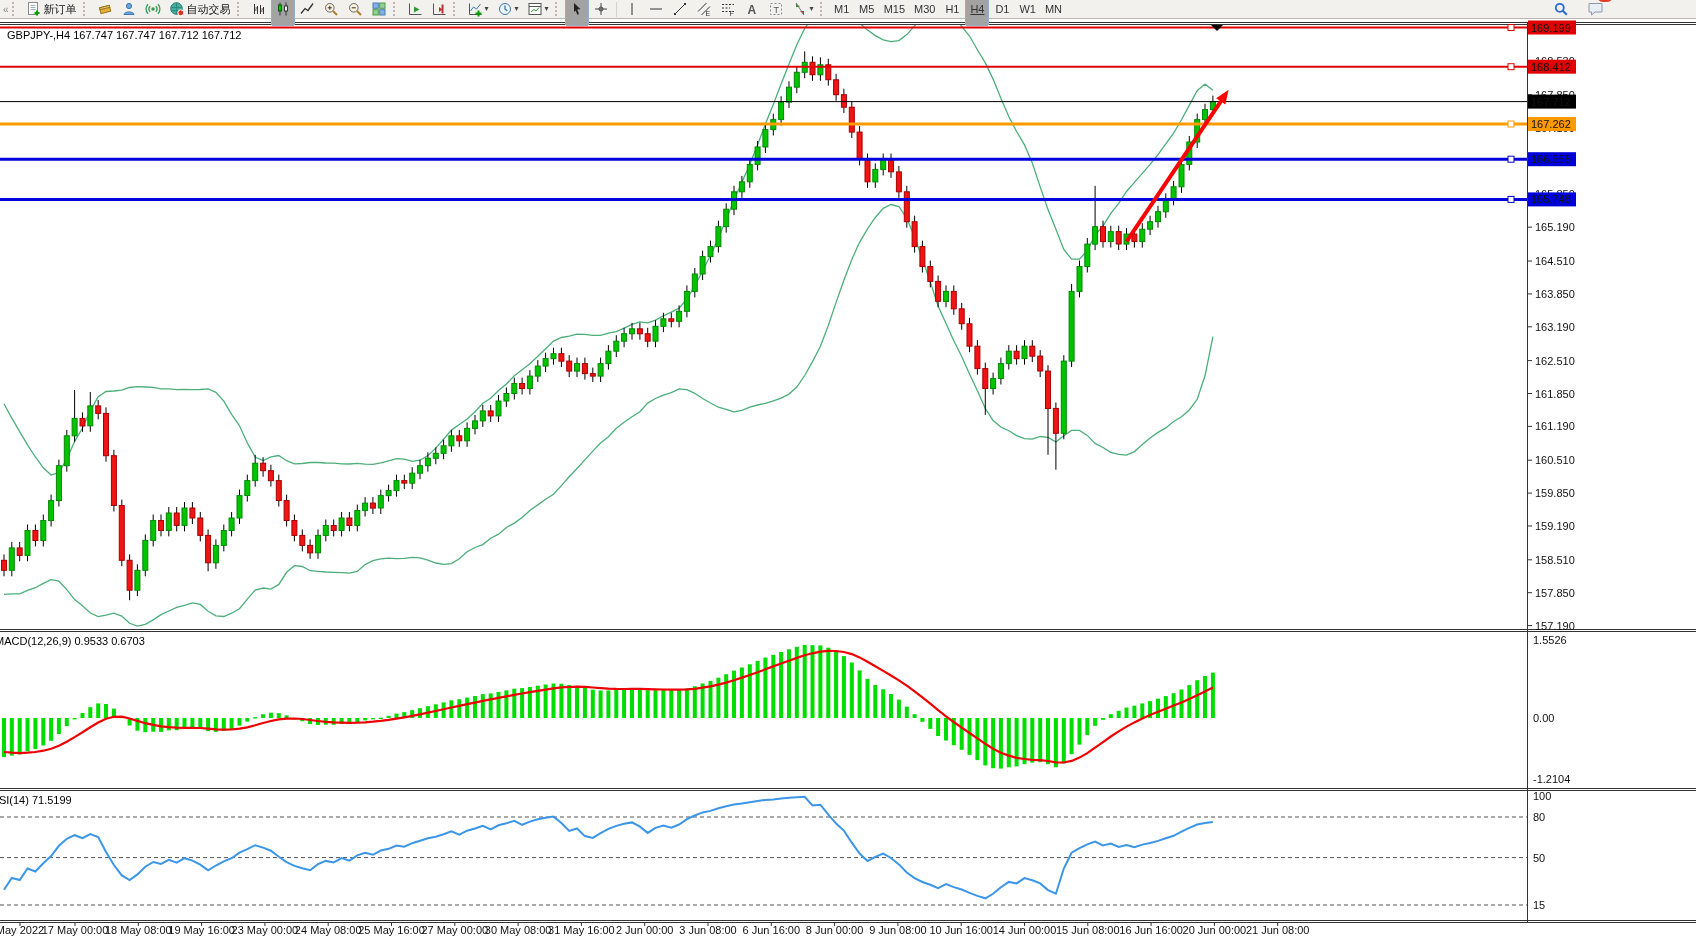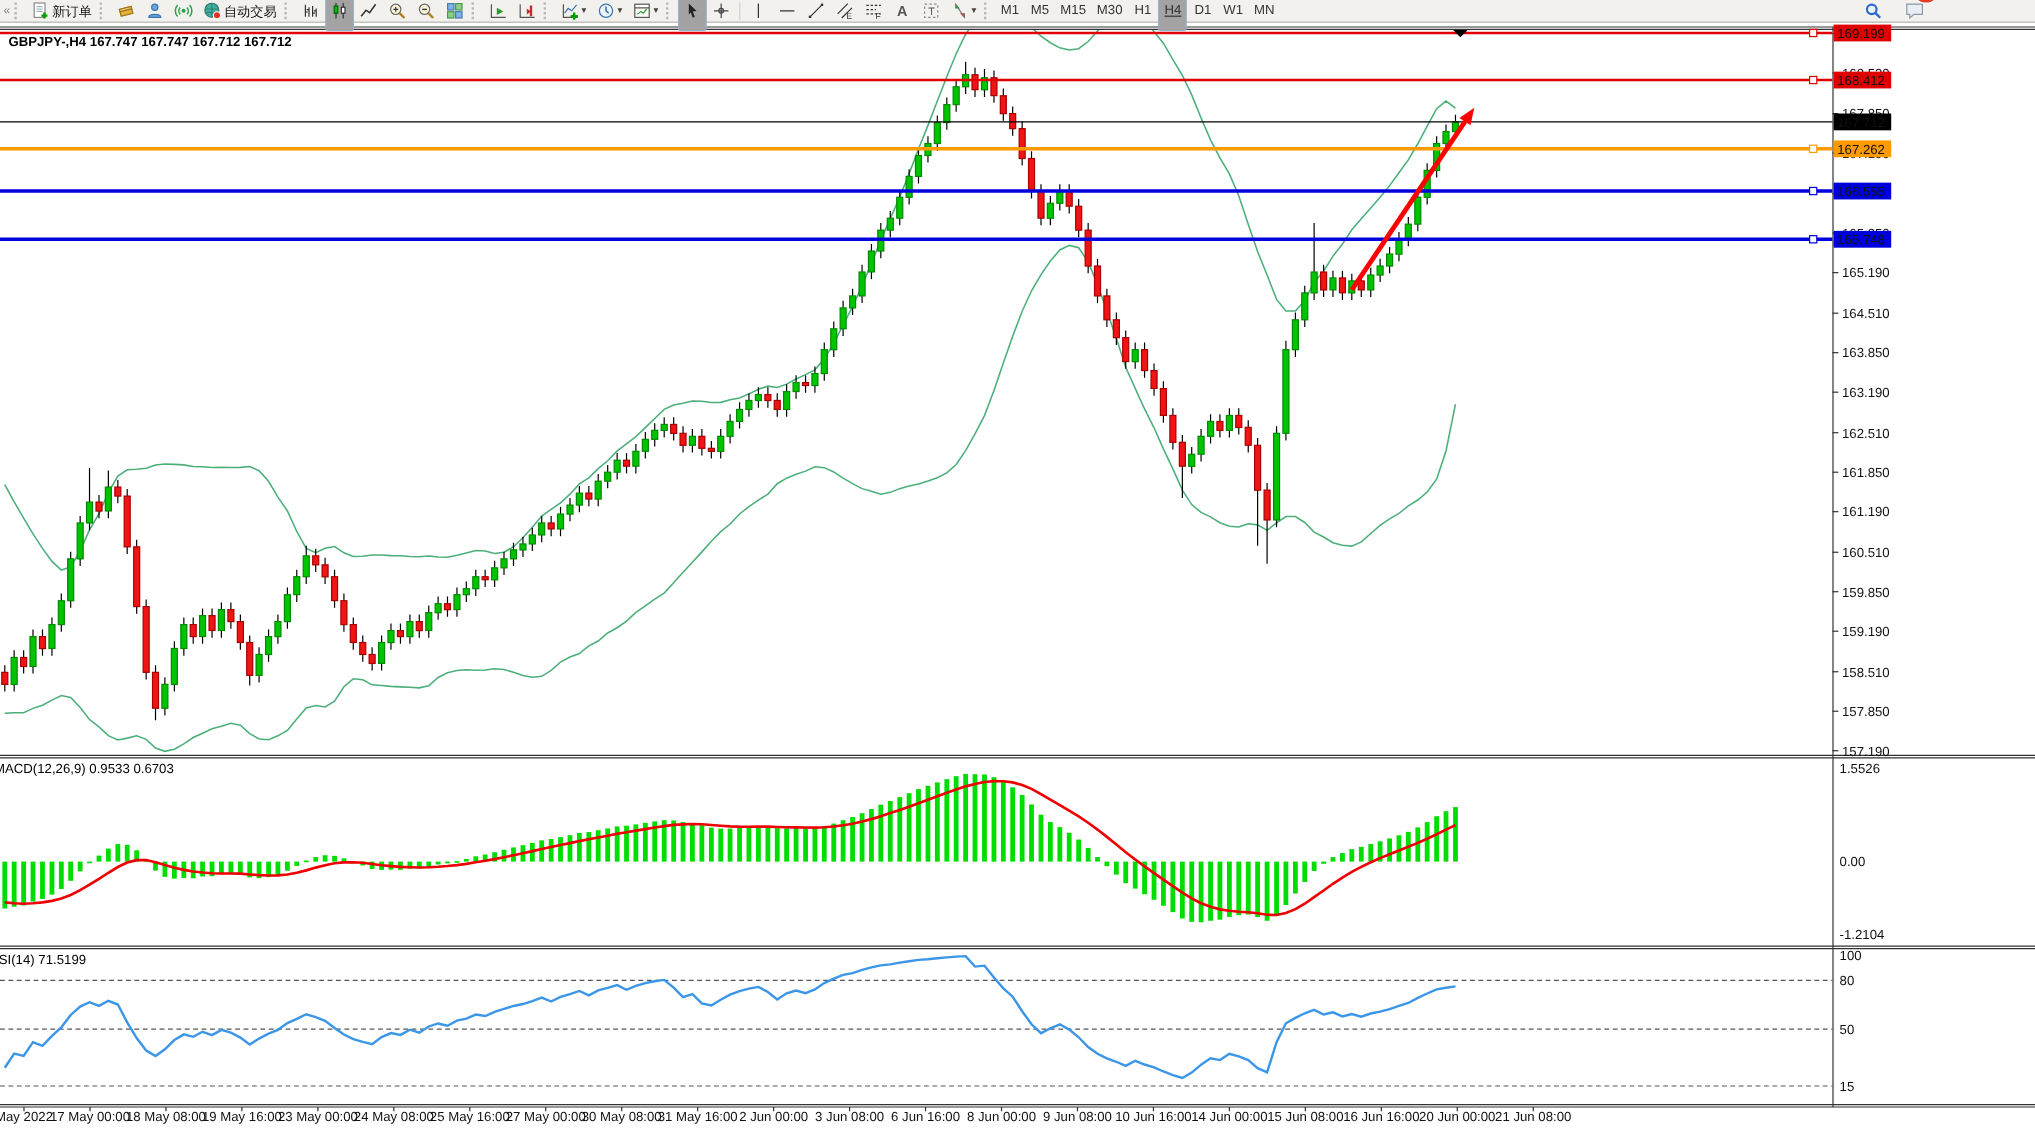--- a/index.html
+++ b/index.html
@@ -21,21 +21,21 @@
   #chat-wrap{position:relative;}
   #chat-badge{position:absolute;top:-4px;right:-7px;background:#e43c26;color:#fff;border-radius:7px;
               min-width:12px;height:12px;font-size:9px;display:flex;align-items:center;justify-content:center;
               padding:0 2px;border:1px solid #fff;}
   .chev{color:#8a8а86;color:#8a8886;font-size:10px;margin:0 1px;}
   
   #chart-region{position:absolute;top:0;left:0;width:1696px;height:944px;z-index:1;}
   #chart-svg{position:absolute;top:0;left:0;}
   #chart-svg text{font-family:"Liberation Sans",sans-serif;font-size:11px;fill:#111;}
   .ovl{position:absolute;color:#000;font-size:11px;white-space:nowrap;z-index:3;}
-  #chart-title{top:29px;left:7px;font-weight:bold;}
+  #chart-title{top:29px;left:7px;font-weight:normal;}
   #macd-label{top:635px;left:-5px;}
   #rsi-label{top:794px;left:-9px;}
 </style>
 </head>
 <body>
 
 <div id="chart-region">
   <svg id="chart-svg" width="1696" height="944">
       <g>
         <line x1="0" y1="22.5" x2="1696" y2="22.5" stroke="#333333" stroke-width="1"></line>

